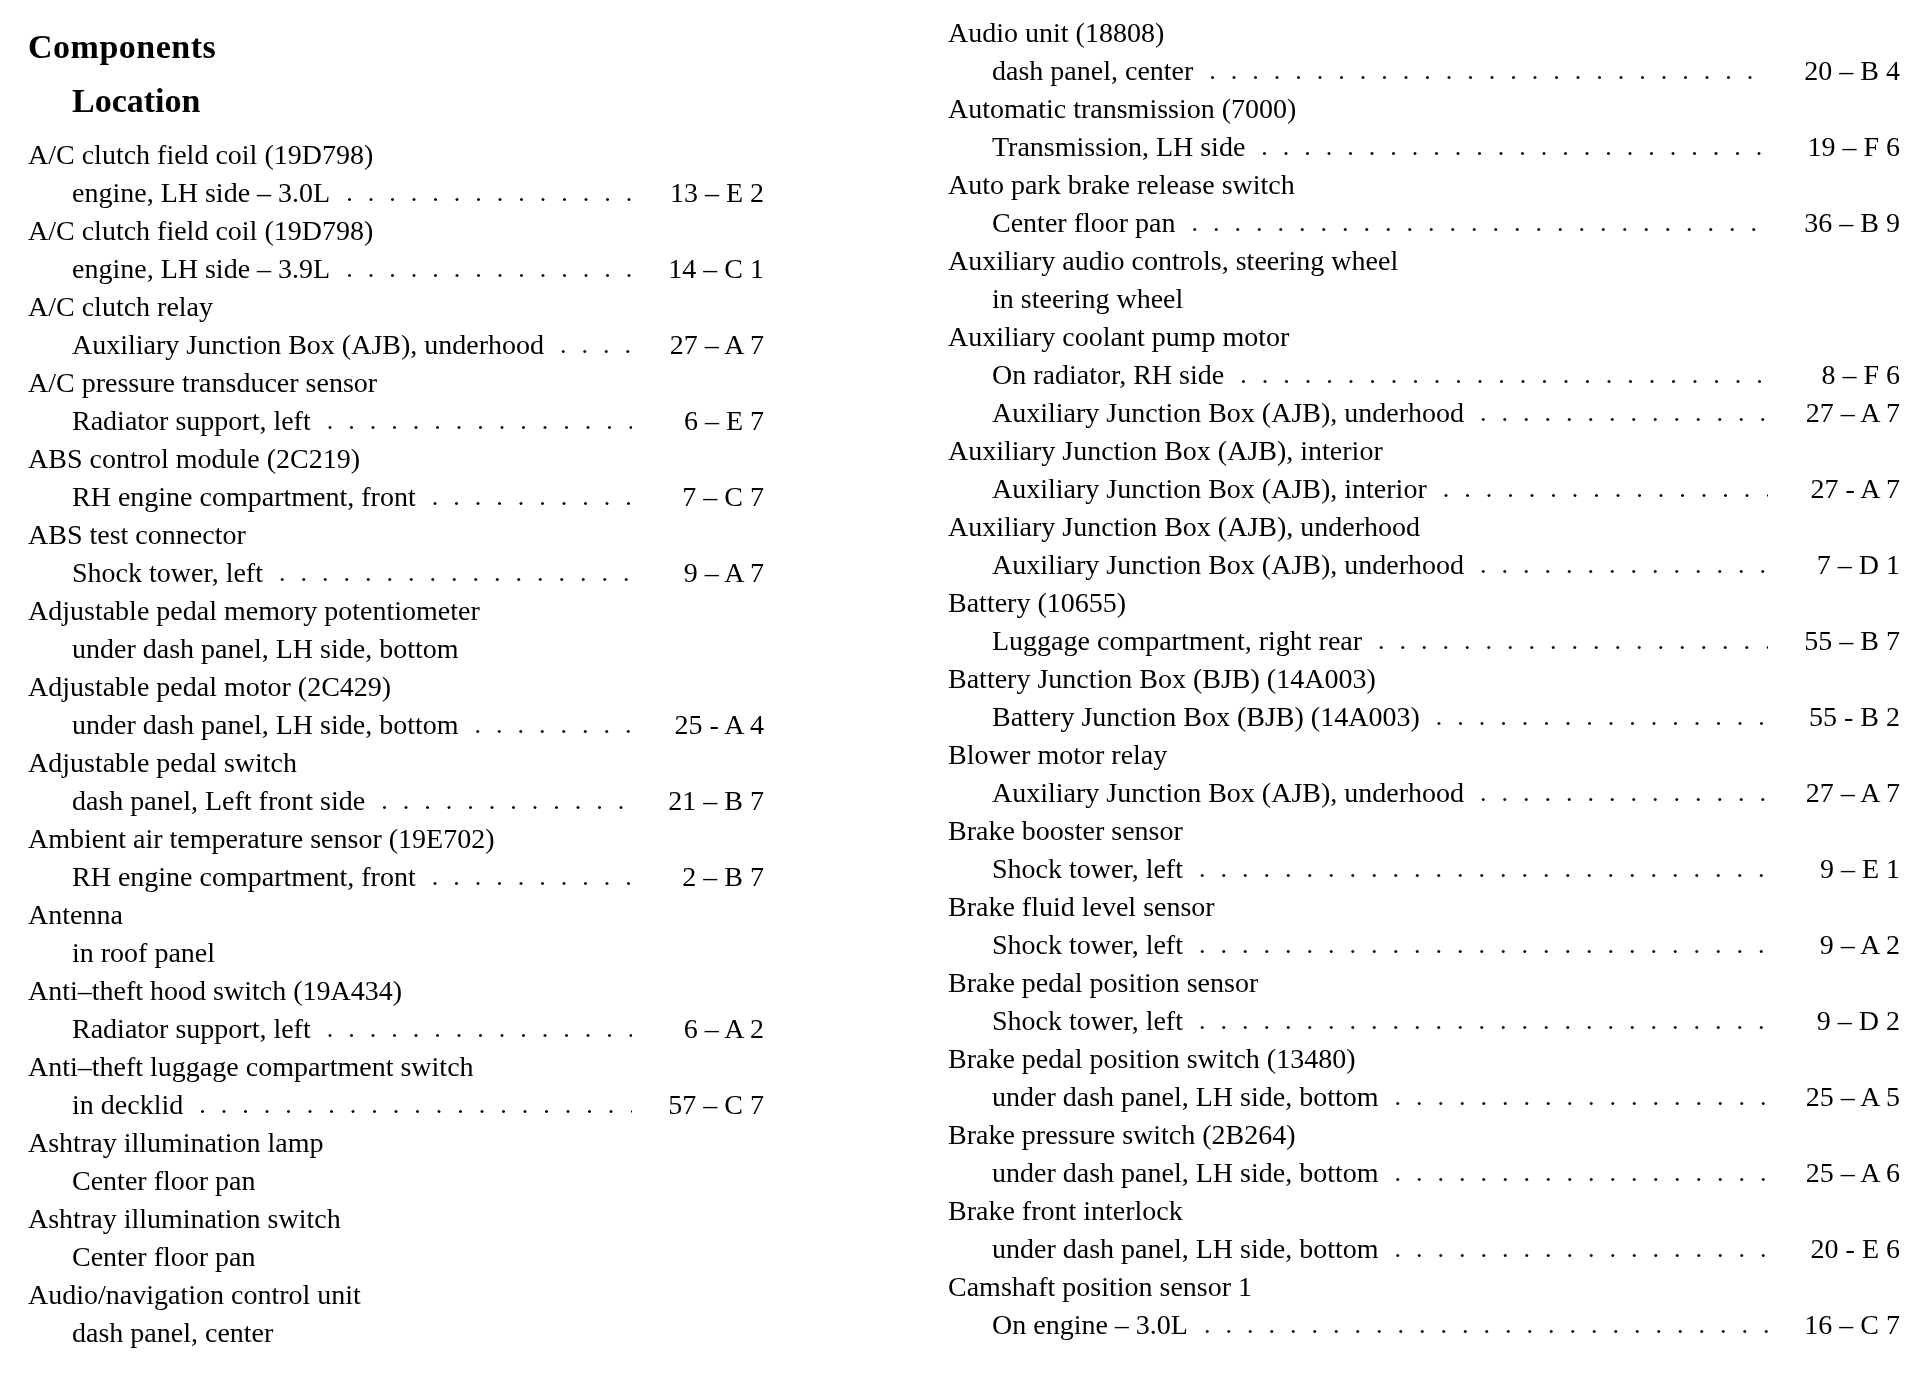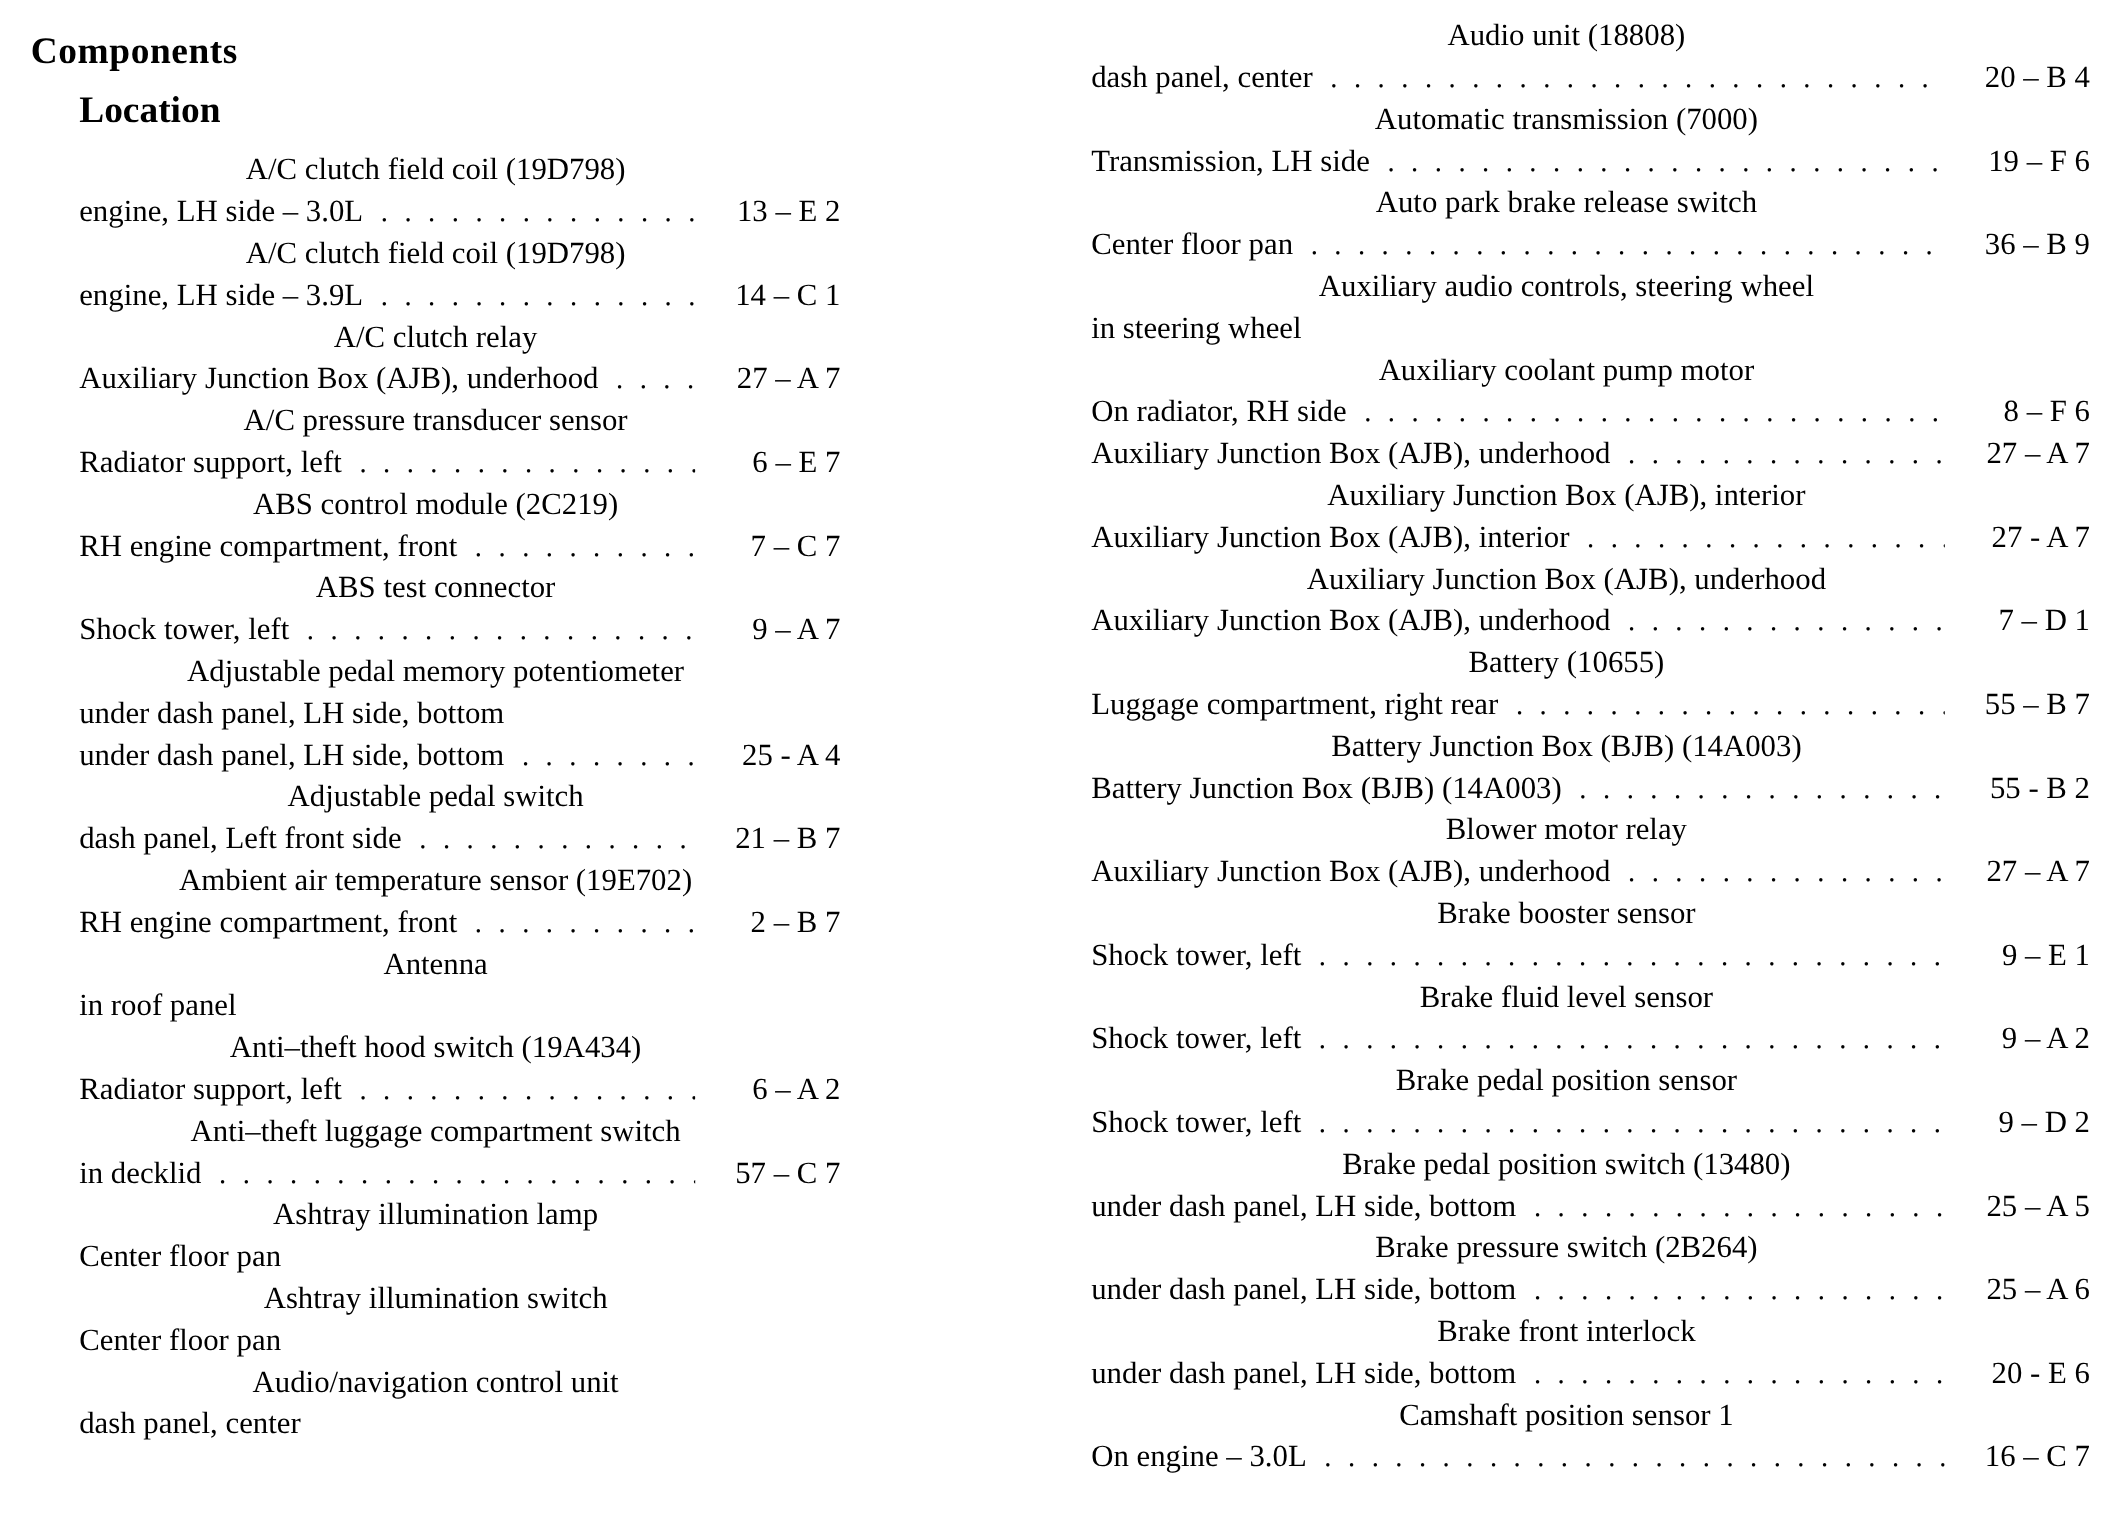--- a/index.html
+++ b/index.html
@@ -19,21 +19,21 @@
     font-size:35px; font-weight:bold; letter-spacing:0.5px;
   }
 
   .col { position:absolute; }
   .col-left  { left:28px;  top:28px;  width:736px; }
   .col-right { left:948px; top:14px;  width:952px; }
 
   .col-left .entries { margin-top:16px; }
 
   .entry .name {
-    font-size:28px; line-height:38px; white-space:nowrap;text-align:center;
+    font-size:28px; line-height:38px; white-space:nowrap;
   }
   .entry .loc-row {
     display:flex; align-items:flex-end;
     font-size:28px; line-height:38px;
     padding-left:44px;
   }
   .entry .loc { white-space:nowrap; }
   .leader {
     flex:1 1 auto; overflow:hidden; white-space:nowrap;
     margin:0 12px 0 16px;
@@ -108,20 +108,21 @@
             <span class="coord">9 – A 7</span>
           </div>
         </div>
         <div class="entry">
           <div class="name">Adjustable pedal memory potentiometer</div>
           <div class="loc-row">
             <span class="loc">under dash panel, LH side, bottom</span>
           </div>
         </div>
         <div class="entry">
+          <div class="name">Adjustable pedal motor (2C429)</div>
           <div class="loc-row">
             <span class="loc">under dash panel, LH side, bottom</span>
             <span class="leader"></span>
             <span class="coord">25 - A 4</span>
           </div>
         </div>
         <div class="entry">
           <div class="name">Adjustable pedal switch</div>
           <div class="loc-row">
             <span class="loc">dash panel, Left front side</span>

